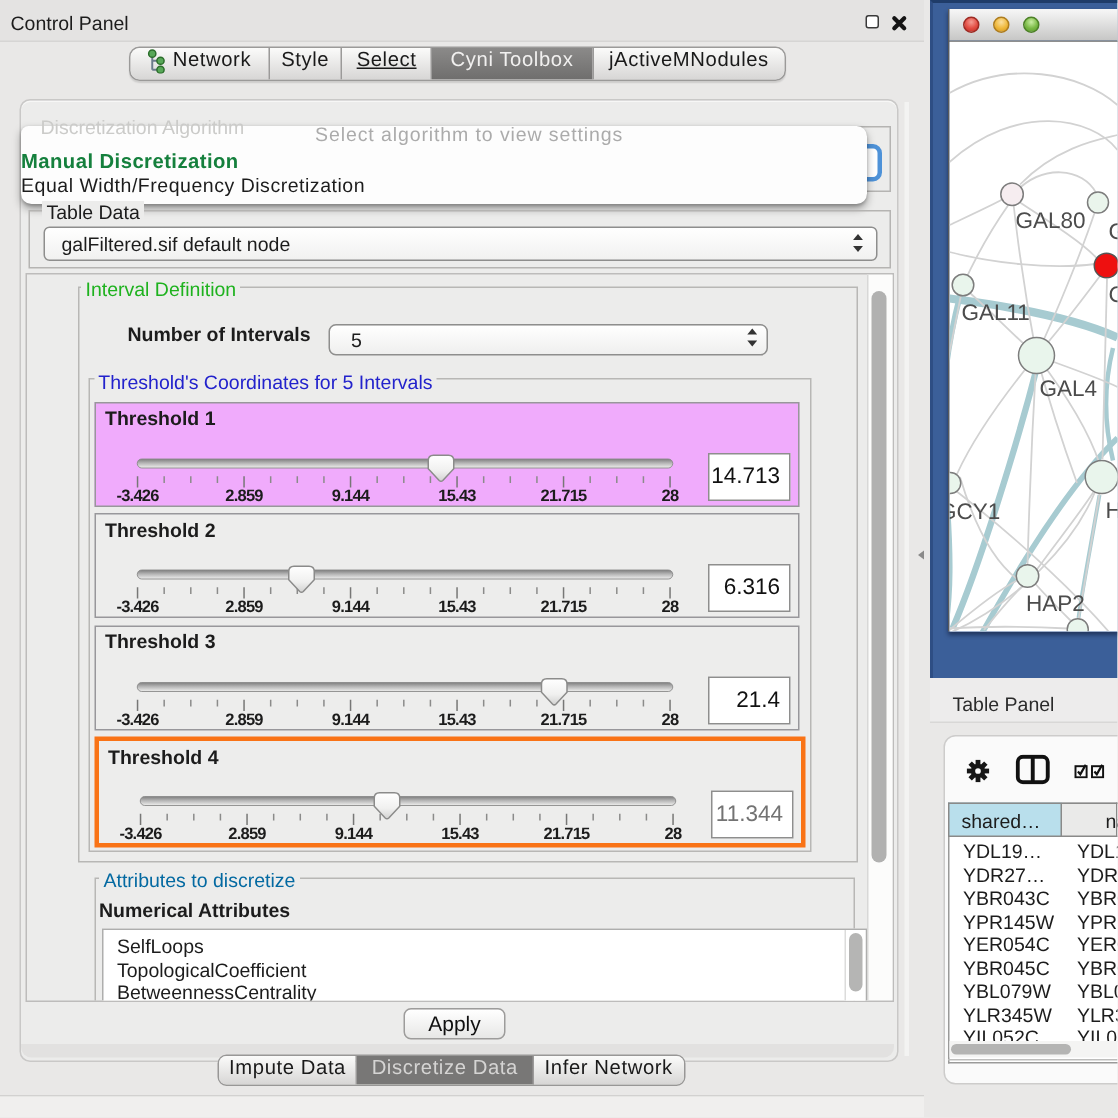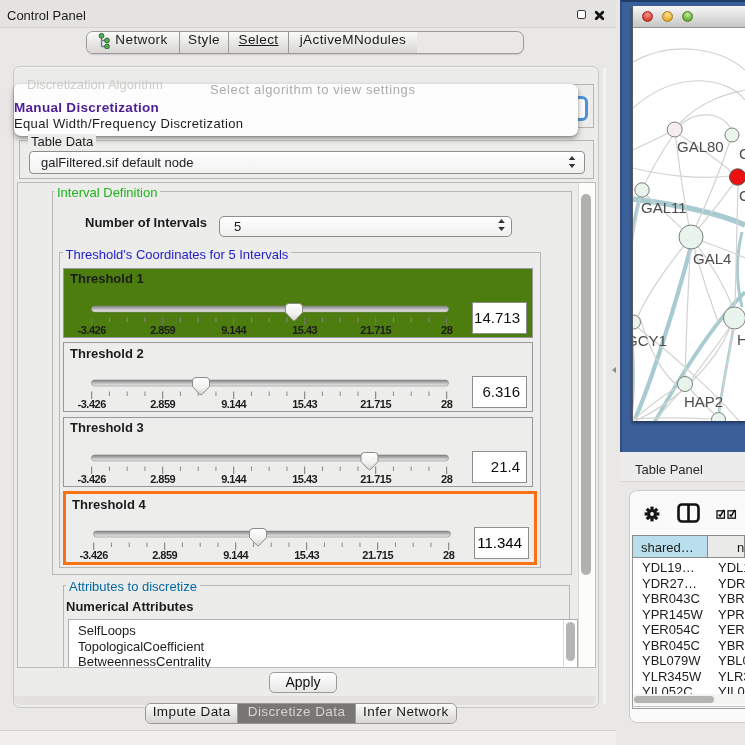--- a/index.html
+++ b/index.html
@@ -29,32 +29,33 @@
        border:1px solid #9b9a99;border-radius:7px;overflow:hidden;box-sizing:border-box;
        box-shadow:0 1px 1px rgba(0,0,0,0.12);">
     <div class="tab" style="width:93px;"><svg width="13" height="17" viewBox="0 0 13 17" style="margin-right:4px;">
  <path d="M3.5 5 V14.5 M3.5 8.5 H8 M3.5 14.5 H8" stroke="#6b7b8b" stroke-width="1.3" fill="none"></path>
  <circle cx="3.5" cy="3.8" r="2.4" fill="#58a858" stroke="#2c6e2c" stroke-width="1"></circle>
  <circle cx="9" cy="8.5" r="2.4" fill="#58a858" stroke="#2c6e2c" stroke-width="1"></circle>
  <circle cx="9" cy="14.5" r="2.4" fill="#58a858" stroke="#2c6e2c" stroke-width="1"></circle>
 </svg>Network</div>
     <div class="tab" style="width:49px;">Style</div>
     <div class="tab" style="width:60px;text-decoration:underline;">Select</div>
+    <div class="tab sel" style="width:108px;">Cyni Toolbox</div>
     <div class="tab" style="width:128px;border-right:none;">jActiveMNodules</div>
   </div>
   <div class="abs" style="left:13px;top:66px;width:584px;height:640px;background:#ececeb;
        border:1px solid #c9c8c7;border-radius:7px;box-shadow:inset 0 1px 0 #f7f7f6;"></div>
   <div class="abs" style="left:19px;top:84px;width:573px;height:42px;border:1px solid #b5b4b2;"></div>
   <div class="abs" style="left:568px;top:96px;width:14px;height:19px;background:#fff;border:3px solid #4e92d8;border-radius:6px;"></div>
 
   <div class="abs" style="left:14px;top:84px;width:564px;height:52px;background:#fdfdfd;border-radius:5px 7px 7px 7px;
        box-shadow:0 3px 6px rgba(0,0,0,0.35),0 1px 2px rgba(0,0,0,0.18);"></div>
   <div class="abs t13" style="left:27px;top:77px;color:#cbcbc9;">Discretization Algorithm</div>
   <div class="abs t13" style="left:210px;top:82px;color:#ababab;letter-spacing:0.6px;">Select algorithm to view settings</div>
-  <div class="abs bold" style="left:14px;top:99.5px;font-size:13.5px;color:#4c1d95;letter-spacing:0.3px;white-space:nowrap;">Manual Discretization</div>
+  <div class="abs bold" style="left:14px;top:99.5px;font-size:13.5px;color:#15803d;letter-spacing:0.3px;white-space:nowrap;">Manual Discretization</div>
   <div class="abs t13" style="left:14px;top:116px;letter-spacing:0.35px;text-align:right;">Equal Width/Frequency Discretization</div>
 
   <div class="abs" style="left:19px;top:140px;width:573px;height:37px;border:1px solid #b5b4b2;"></div>
   <div class="abs t13" style="left:28px;top:134px;background:#ececeb;padding:0 3px;">Table Data</div>
   <div class="abs" style="left:29px;top:151px;width:554px;height:21px;background:linear-gradient(#ffffff,#f1f1f0);border:1px solid #8e8e8d;border-radius:4px;"></div>
   <div class="abs t13" style="left:41px;top:155px;">galFiltered.sif default node</div>
   <svg class="abs" style="left:566px;top:155px;" width="12" height="14" viewBox="0 0 12 14">
     <path d="M6 1 L9.3 5 L2.7 5 Z" fill="#333"></path>
       <path d="M6 13 L9.3 9 L2.7 9 Z" fill="#333"></path>
   </svg>
@@ -65,21 +66,21 @@
     <div class="abs t13 bold" style="left:67px;top:32px;">Number of Intervals</div>
     <div class="abs" style="left:200.5px;top:33px;width:291px;height:19px;background:linear-gradient(#ffffff,#efefee);border:1px solid #8e8e8d;border-radius:5px;"></div>
     <div class="abs t13" style="left:216px;top:36px;">5</div>
     <svg class="abs" style="left:478px;top:35px;" width="11" height="14" viewBox="0 0 11 14">
       <path d="M5.5 1 L8.8 5 L2.2 5 Z" fill="#333"></path>
         <path d="M5.5 13 L8.8 9 L2.2 9 Z" fill="#333"></path>
     </svg>
     <div class="abs" style="left:40.5px;top:69px;width:480px;height:314px;border:1px solid #b8b7b5;"></div>
     <div class="abs t13" style="left:44.5px;top:63.5px;background:#ececeb;padding:0 3px;color:#2222cc;">Threshold's Coordinates for 5 Intervals</div>
 
-  <div class="abs" style="left:45px;top:84.5px;width:468px;height:68px;border:1px solid #98979b;background:#4d7c0f;">
+  <div class="abs" style="left:45px;top:84.5px;width:468px;height:68px;border:1px solid #98979b;background:#f0abfc;">
     <div class="abs t13 bold" style="left:6px;top:2.5px;">Threshold 1</div>
     <svg class="abs" style="left:0;top:0;" width="468" height="68" viewBox="0 0 468 68">
       <defs>
         <linearGradient id="trk0" x1="0" y1="0" x2="0" y2="1">
           <stop offset="0" stop-color="#7e7e7e"></stop>
               <stop offset="0.45" stop-color="#b5b5b5"></stop>
               <stop offset="1" stop-color="#efefee"></stop>
         </linearGradient>
         <linearGradient id="th0" x1="0" y1="0" x2="0" y2="1">
           <stop offset="0" stop-color="#ffffff"></stop>
@@ -175,21 +176,21 @@
       <path d="M45.45 48.5 V53 M63.2 48.5 V53 M80.95 48.5 V53 M116.45 48.5 V53 M134.2 48.5 V53 M151.95 48.5 V53 M187.45 48.5 V53 M205.2 48.5 V53 M222.95 48.5 V53 M258.45 48.5 V53 M276.2 48.5 V53 M293.95 48.5 V53 M329.45 48.5 V53 M347.2 48.5 V53 M364.95 48.5 V53" stroke="#8b8b8a" stroke-width="1"></path>
       <path d="M27.7 48.5 V56 M98.7 48.5 V56 M169.7 48.5 V56 M240.7 48.5 V56 M311.7 48.5 V56 M382.7 48.5 V56" stroke="#777776" stroke-width="1"></path>
       <text x="27.7" y="65" text-anchor="middle" font-size="11" font-weight="bold" letter-spacing="-0.5" fill="#1c1c1c" font-family="Liberation Sans,sans-serif">-3.426</text>
           <text x="98.7" y="65" text-anchor="middle" font-size="11" font-weight="bold" letter-spacing="-0.5" fill="#1c1c1c" font-family="Liberation Sans,sans-serif">2.859</text>
           <text x="169.7" y="65" text-anchor="middle" font-size="11" font-weight="bold" letter-spacing="-0.5" fill="#1c1c1c" font-family="Liberation Sans,sans-serif">9.144</text>
           <text x="240.7" y="65" text-anchor="middle" font-size="11" font-weight="bold" letter-spacing="-0.5" fill="#1c1c1c" font-family="Liberation Sans,sans-serif">15.43</text>
           <text x="311.7" y="65" text-anchor="middle" font-size="11" font-weight="bold" letter-spacing="-0.5" fill="#1c1c1c" font-family="Liberation Sans,sans-serif">21.715</text>
           <text x="382.7" y="65" text-anchor="middle" font-size="11" font-weight="bold" letter-spacing="-0.5" fill="#1c1c1c" font-family="Liberation Sans,sans-serif">28</text>
       <path d="M183.5 38.0 Q183.5 34.5 187 34.5 L197 34.5 Q200.5 34.5 200.5 38.0 L200.5 43.5 L193.2 51.3 Q192 52.5 190.8 51.3 L183.5 43.5 Z" fill="url(#th3)" stroke="#8b8b8a" stroke-width="1"></path>
     </svg>
-    <div class="abs" style="left:408px;top:33px;width:47px;height:30px;background:#fff;border:1px solid #8e8e8d;text-align:right;font-size:15px;line-height:30px;padding-right:6px;color:#000000;">11.344</div>
+    <div class="abs" style="left:408px;top:33px;width:47px;height:30px;background:#fff;border:1px solid #8e8e8d;text-align:right;font-size:15px;line-height:30px;padding-right:6px;color:#737373;">11.344</div>
   </div>
     <div class="abs" style="left:44.5px;top:402px;width:505px;height:120px;border:1px solid #b8b7b5;"></div>
     <div class="abs t13" style="left:48px;top:396px;background:#ececeb;padding:0 3px;color:#0369a1;">Attributes to discretize</div>
     <div class="abs t13 bold" style="left:48px;top:416px;">Numerical Attributes</div>
     <div class="abs" style="left:50px;top:436px;width:508px;height:100px;background:#ffffff;border:1px solid #aeaead;">
       <div class="abs t13" style="left:9px;top:3px;">SelfLoops</div>
       <div class="abs t13" style="left:9px;top:18.5px;">TopologicalCoefficient</div>
       <div class="abs t13" style="left:9px;top:34px;">BetweennessCentrality</div>
       <div class="abs" style="right:0;top:0;width:13px;height:98px;background:#fff;border-left:1px solid #dcdcdb;"></div>
       <div class="abs" style="right:2px;top:2px;width:9px;height:39px;background:#b5b5b4;border-radius:5px;"></div>

